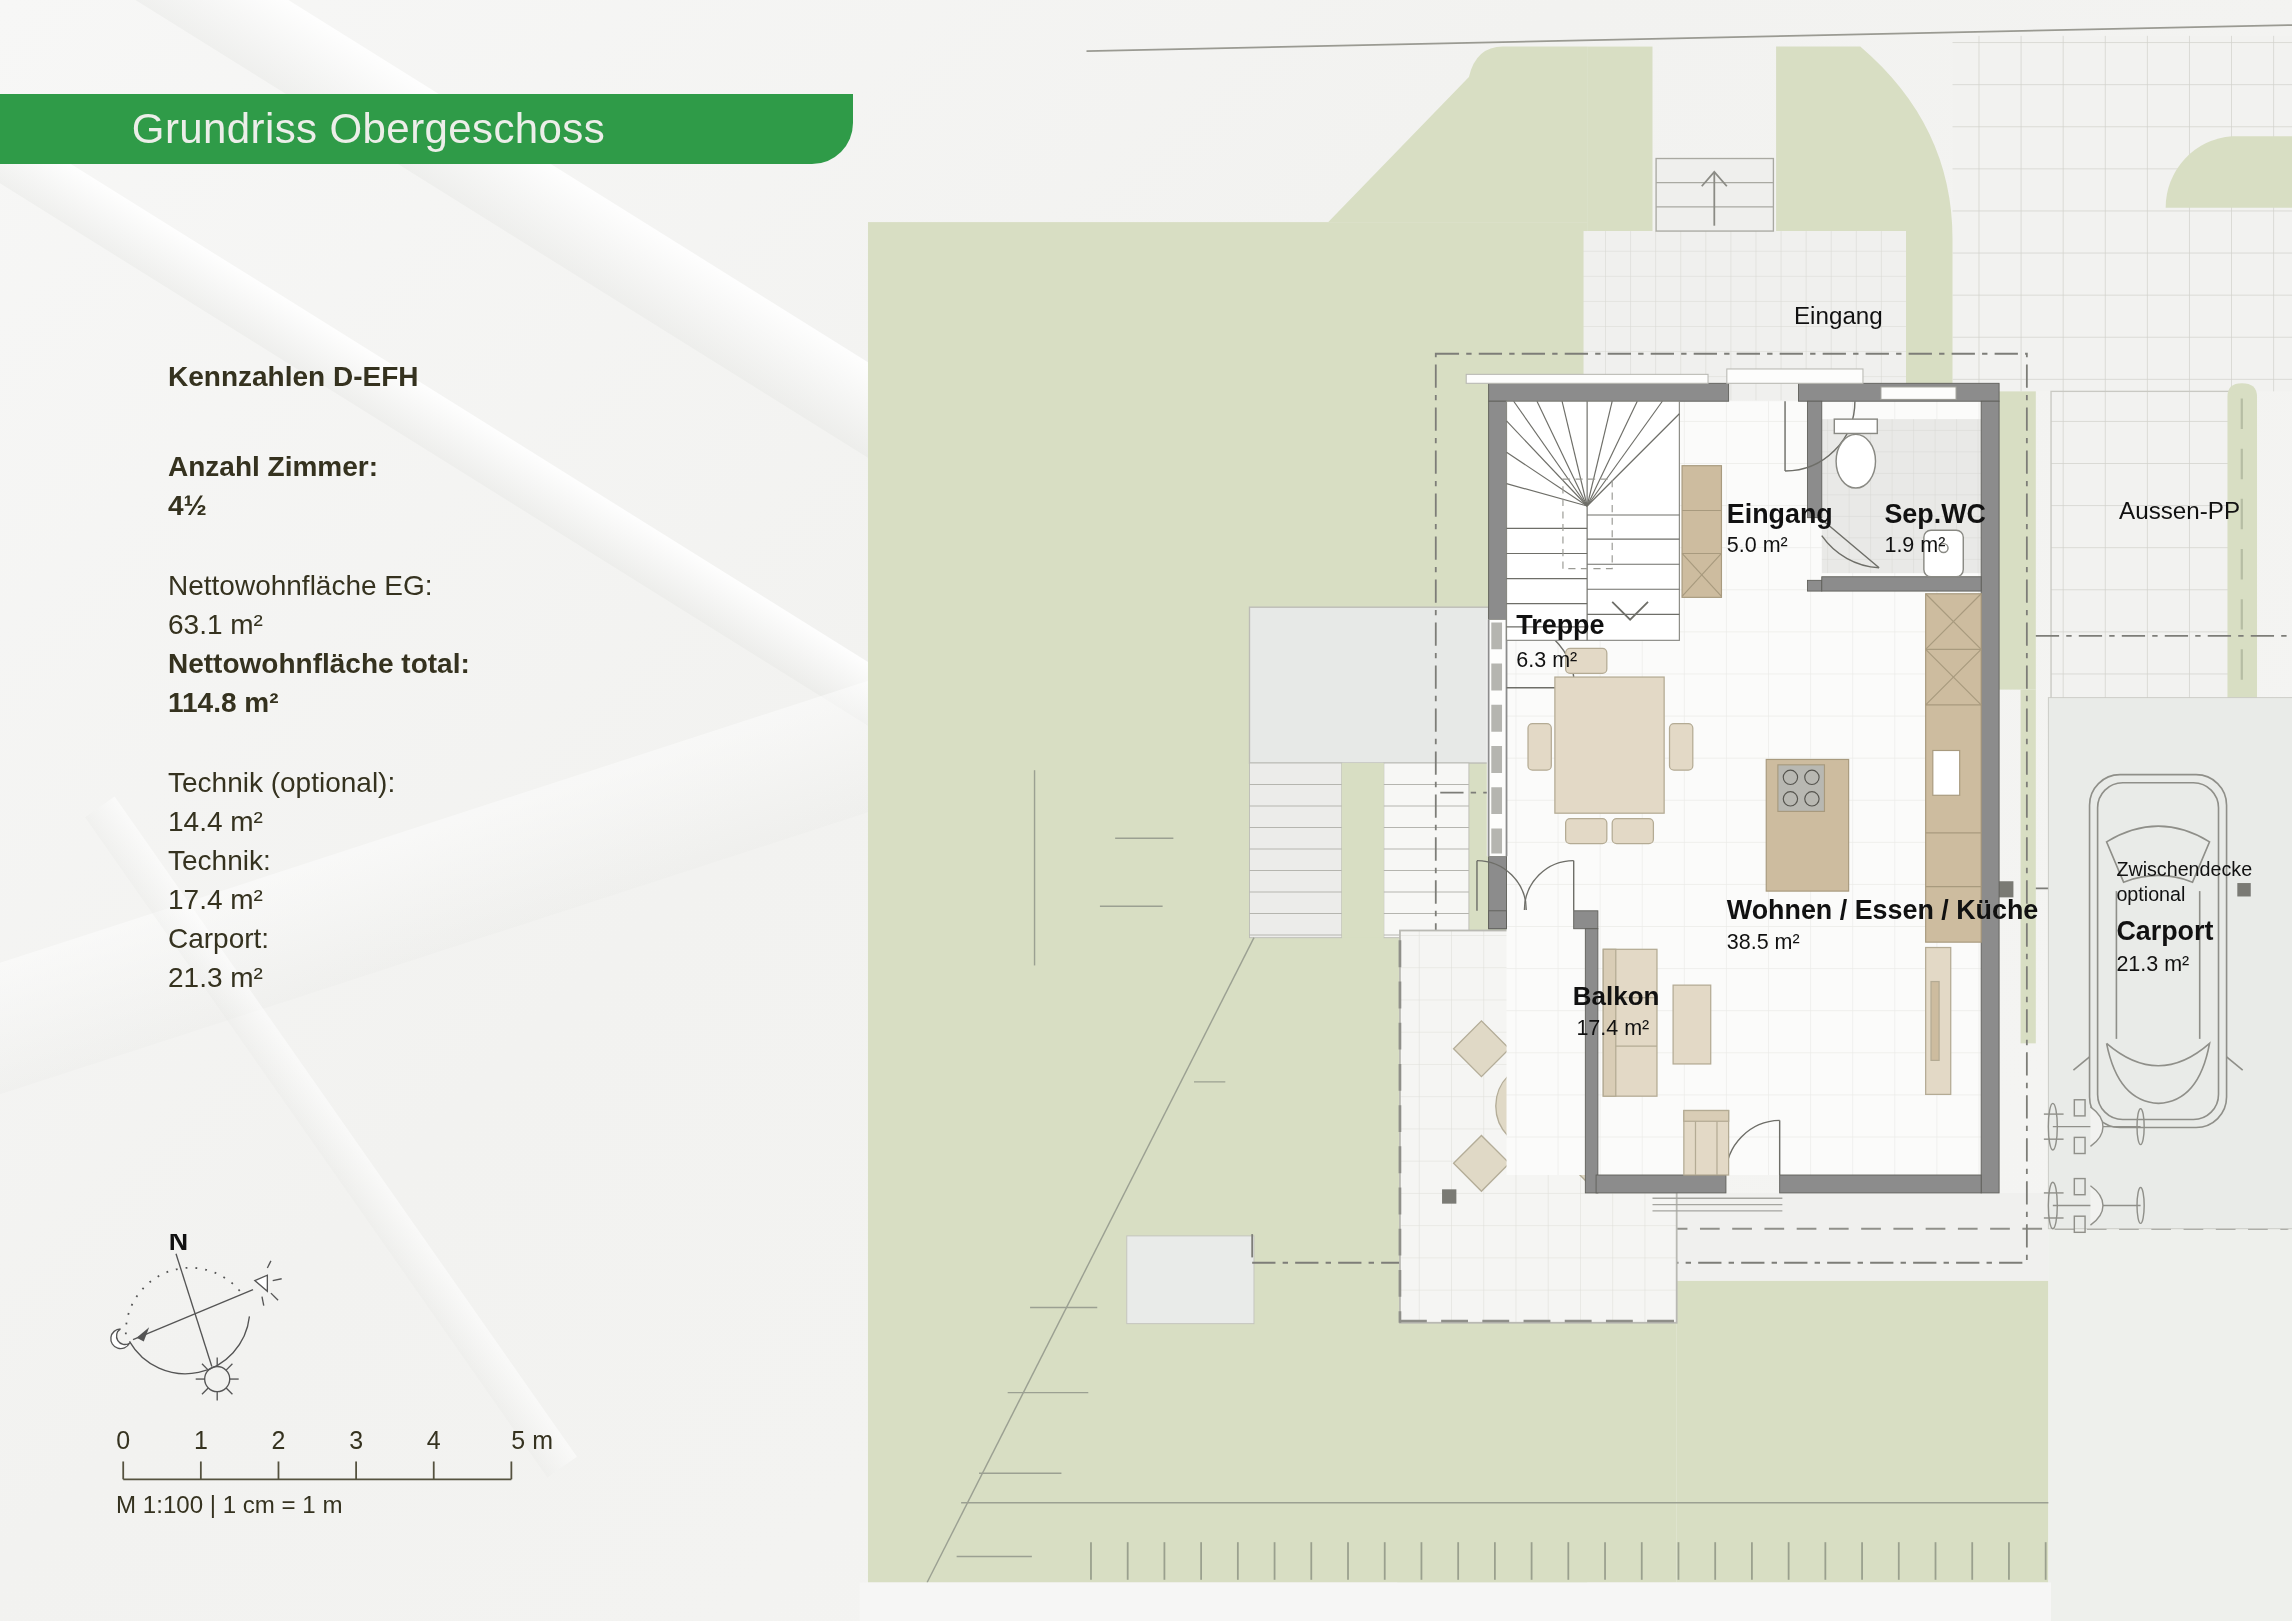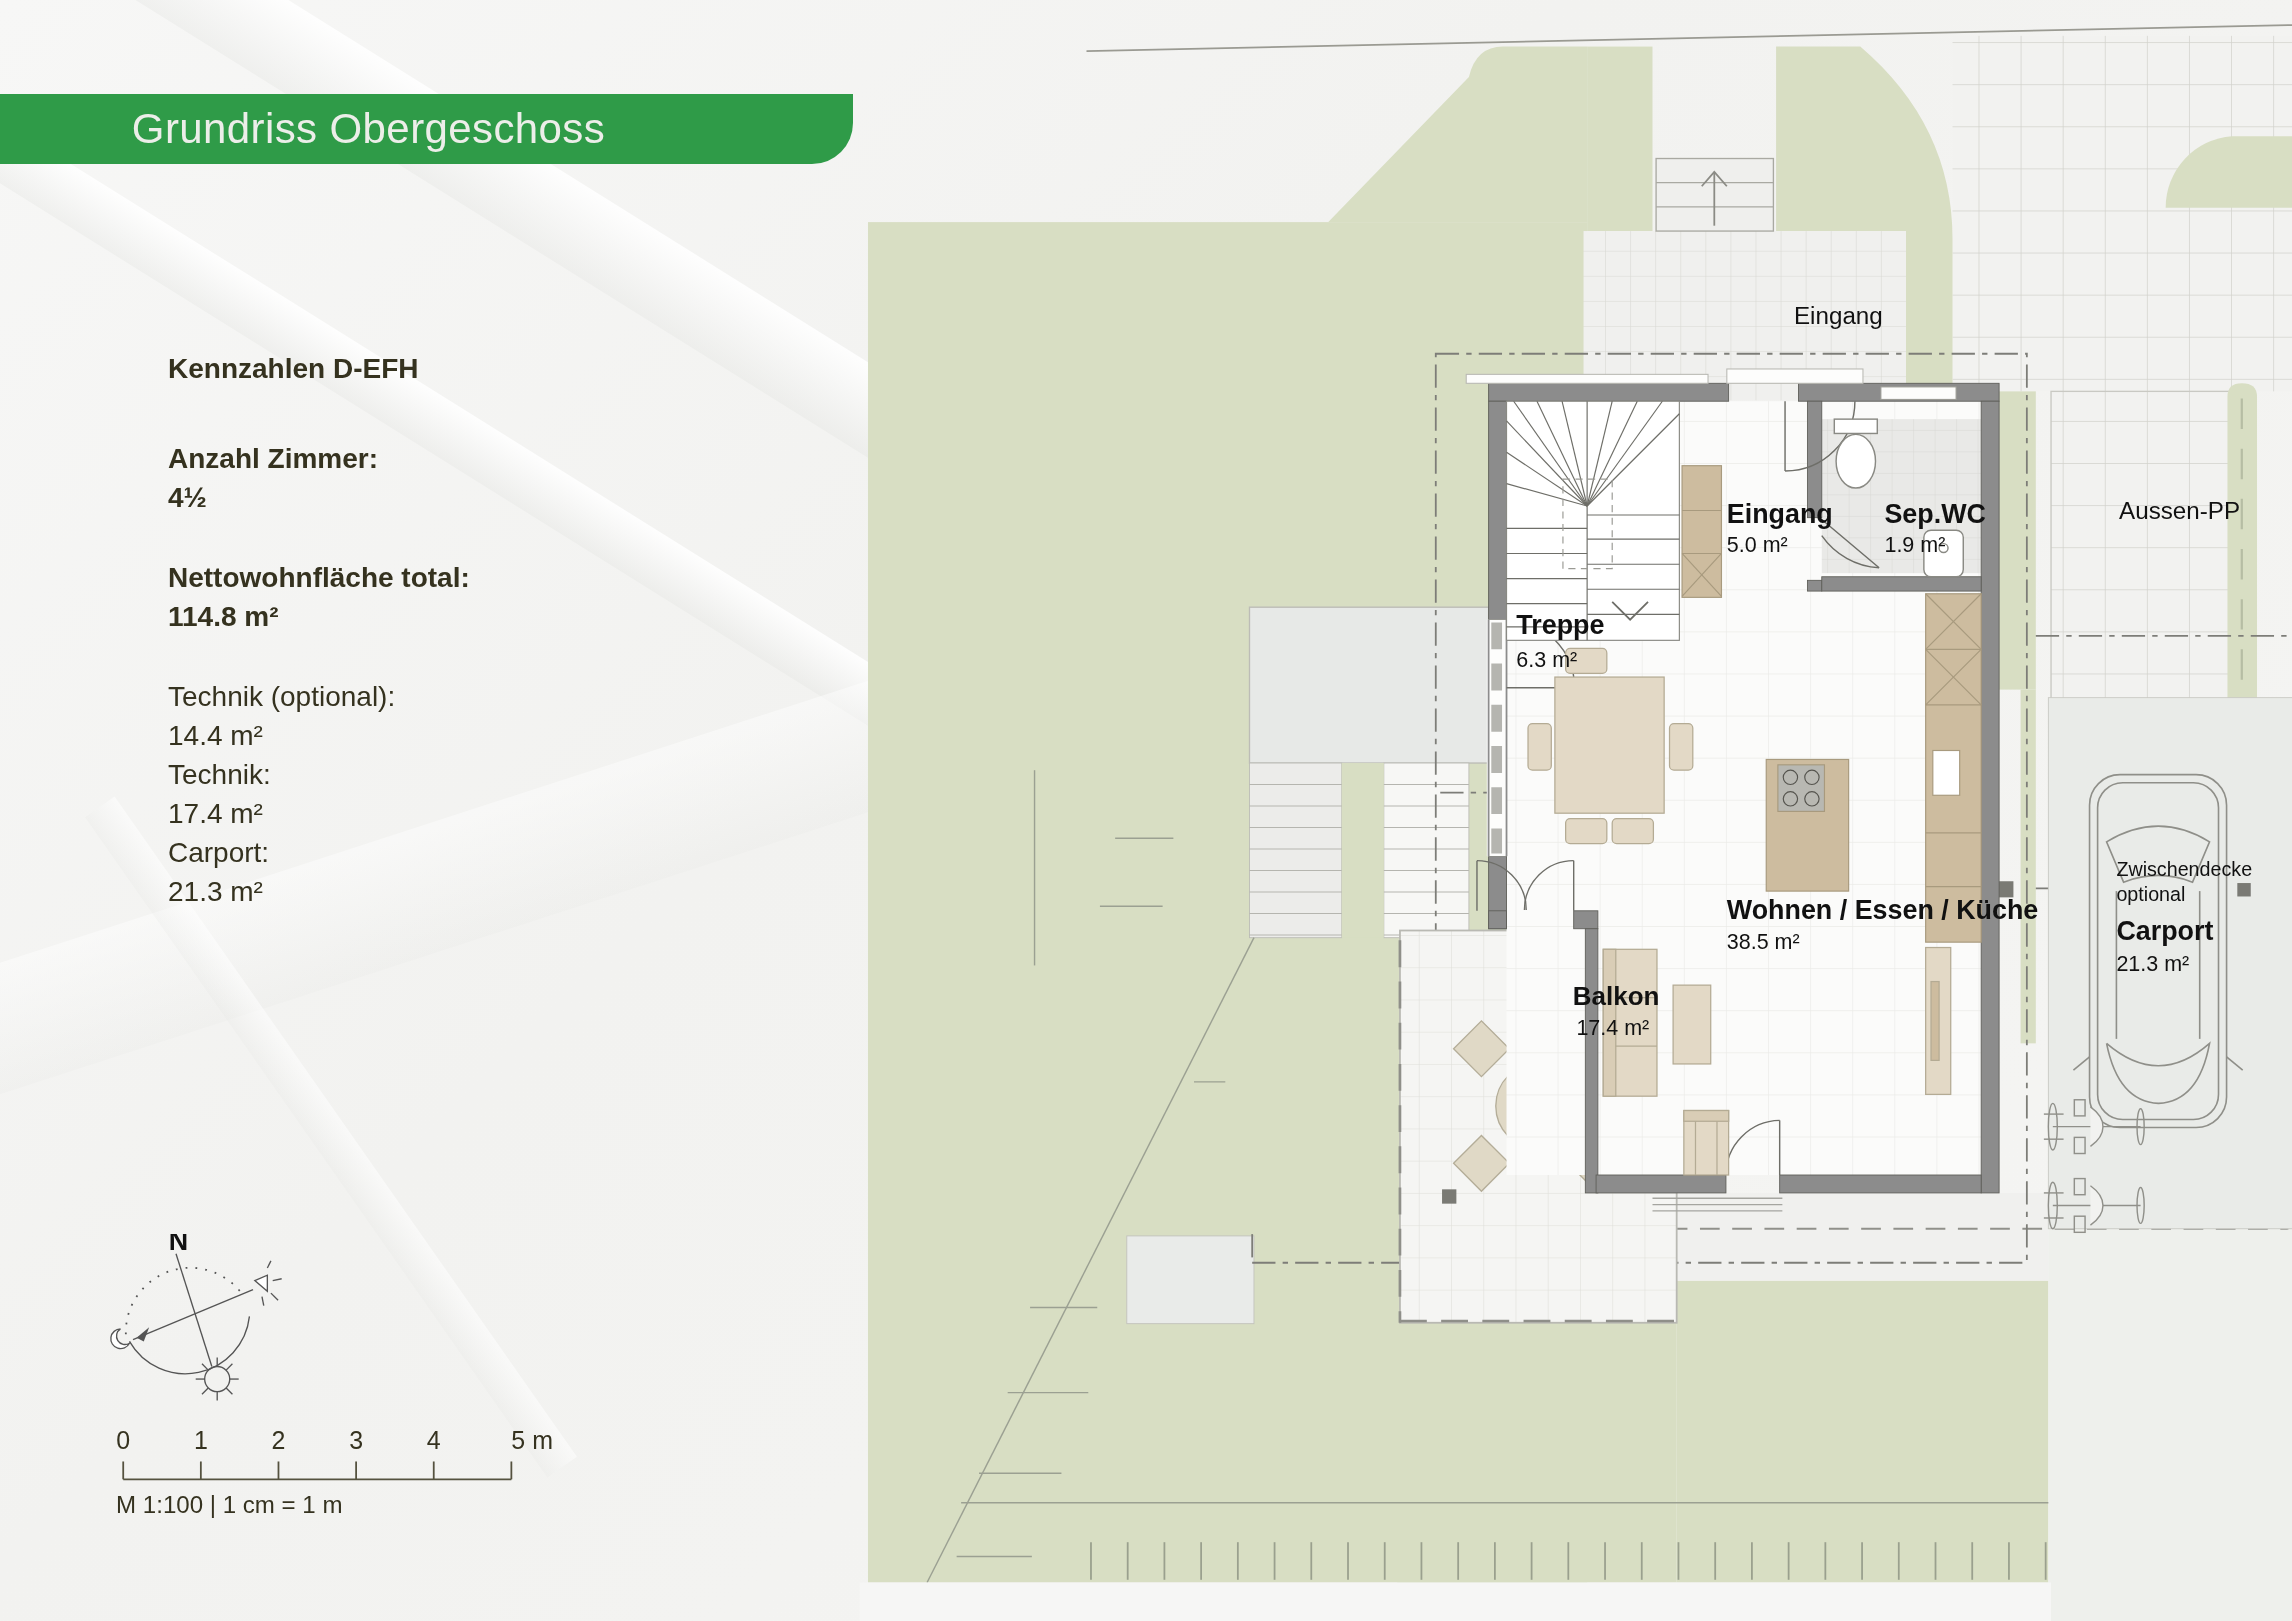--- a/index.html
+++ b/index.html
@@ -11,21 +11,21 @@
   .deco div{position:absolute;background:linear-gradient(180deg,rgba(255,255,255,.9),rgba(226,227,224,.35));}
   .d1{width:1254px;height:81px;transform:rotate(32deg);left:-179px;top:107px;}
   .d2{width:1343px;height:54px;transform:rotate(32deg);left:-269px;top:376px;}
   .d3{width:1343px;height:125px;transform:rotate(-18deg);left:-179px;top:806px;opacity:.5;}
   .d4{width:806px;height:36px;transform:rotate(55deg);left:-72px;top:1119px;opacity:.6;}
 
   .banner{position:absolute;left:0;top:94px;width:853px;height:70px;background:#2f9b48;
           border-radius:0 0 41px 0;display:flex;align-items:center;justify-content:center;}
   .banner span{color:#eceee9;font-size:42px;letter-spacing:0.4px;padding-right:116px;}
 
-  .stats{position:absolute;left:168px;top:349px;width:451px;color:#35321f;font-size:28px;line-height:39px;}
+  .stats{position:absolute;left:168px;top:357px;width:451px;color:#35321f;font-size:28px;line-height:39px;}
   .stats .heading{font-weight:bold;margin-bottom:51px;}
   .stats .row{display:flex;justify-content:space-between;flex-direction:column;}
   .stats .row.bold{font-weight:bold;}
   .stats .row.pad .val{padding-right:57px;}
   .stats .gap{height:41px;}
 
   .compass{position:absolute;left:90px;top:1234px;}
   .scalebar{position:absolute;left:106px;top:1424px;}
   svg text{font-family:"Liberation Sans",sans-serif;}
   .plan{position:absolute;left:0;top:0;}
@@ -46,20 +46,24 @@
   </div>
 
   <div class="stats">
     <div class="heading">Kennzahlen D-EFH</div>
     <div id="stats-rows">
         <div class="row bold pad">
           <span>Anzahl Zimmer:</span>
           <span class="val">4½</span>
         </div>
         <div class="gap"></div>
+        <div class="row">
+          <span>Nettowohnfläche EG:</span>
+          <span class="val">63.1 m²</span>
+        </div>
         <div class="row bold">
           <span>Nettowohnfläche total:</span>
           <span class="val">114.8 m²</span>
         </div>
         <div class="gap"></div>
         <div class="row">
           <span>Technik (optional):</span>
           <span class="val">14.4 m²</span>
         </div>
         <div class="row">

